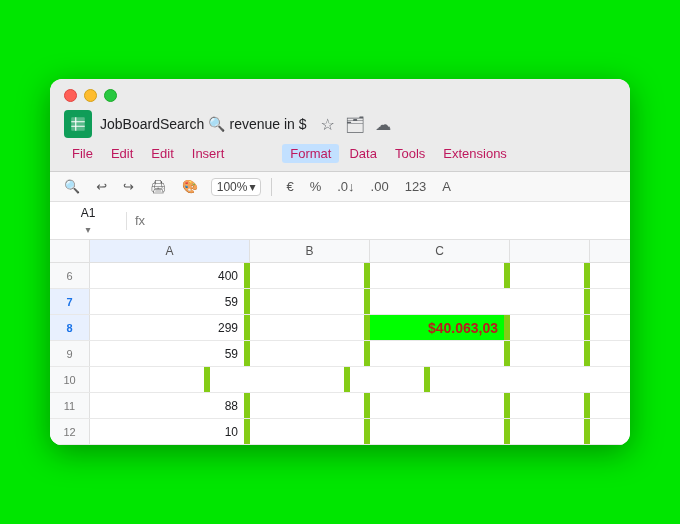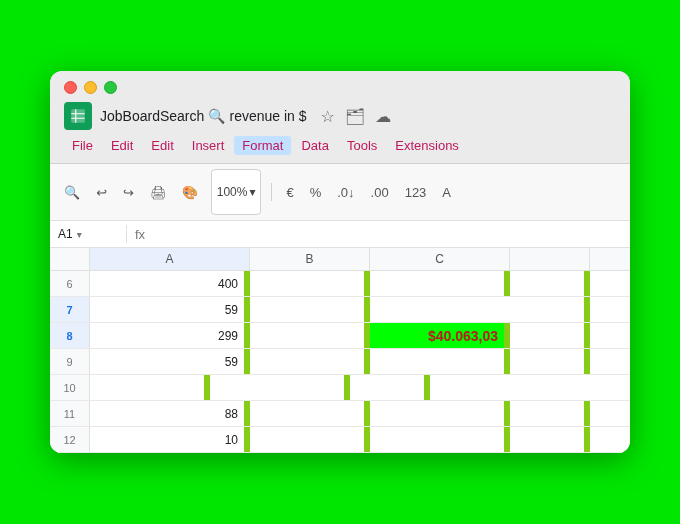--- a/index.html
+++ b/index.html
@@ -72,21 +72,21 @@
       display: flex;
       gap: 2px;
       font-size: 13px;
       color: #be185d;
     }
     .menu-item {
       padding: 2px 8px;
       border-radius: 3px;
       cursor: pointer;
     }
-    .menu-item.active { background: #c2e0ff; }
+    .menu-item.active { background: #c2e0ff; margin-left: 48px; }
     .toolbar {
       background: #f8f8f8;
       border-bottom: 1px solid #e0e0e0;
       padding: 5px 10px;
       display: flex;
       align-items: center;
       gap: 8px;
       font-size: 13px;
       color: #444;
     }
@@ -105,39 +105,40 @@
       border-radius: 3px;
       color: #555;
     }
     .zoom-control {
       display: flex;
       align-items: center;
       gap: 2px;
       font-size: 12px;
       border: 1px solid #d0d0d0;
       border-radius: 4px;
-      padding: 15px 5px;
+      padding: 1px 5px;
       background: white;
     }
     .formula-bar {
       background: white;
       border-bottom: 1px solid #e0e0e0;
       padding: 4px 8px;
       display: flex;
       align-items: center;
       gap: 8px;
       font-size: 13px;
     }
     .cell-ref {
       width: 60px;
       font-size: 12px;
       color: #202124;
       display: flex;
       align-items: center;
       gap: 4px;
+      flex-direction: column;
     }
     .cell-ref-val {
       font-size: 12px;
       font-weight: 500;
     }
     .formula-sep {
       width: 1px;
       height: 18px;
       background: #e0e0e0;
     }

